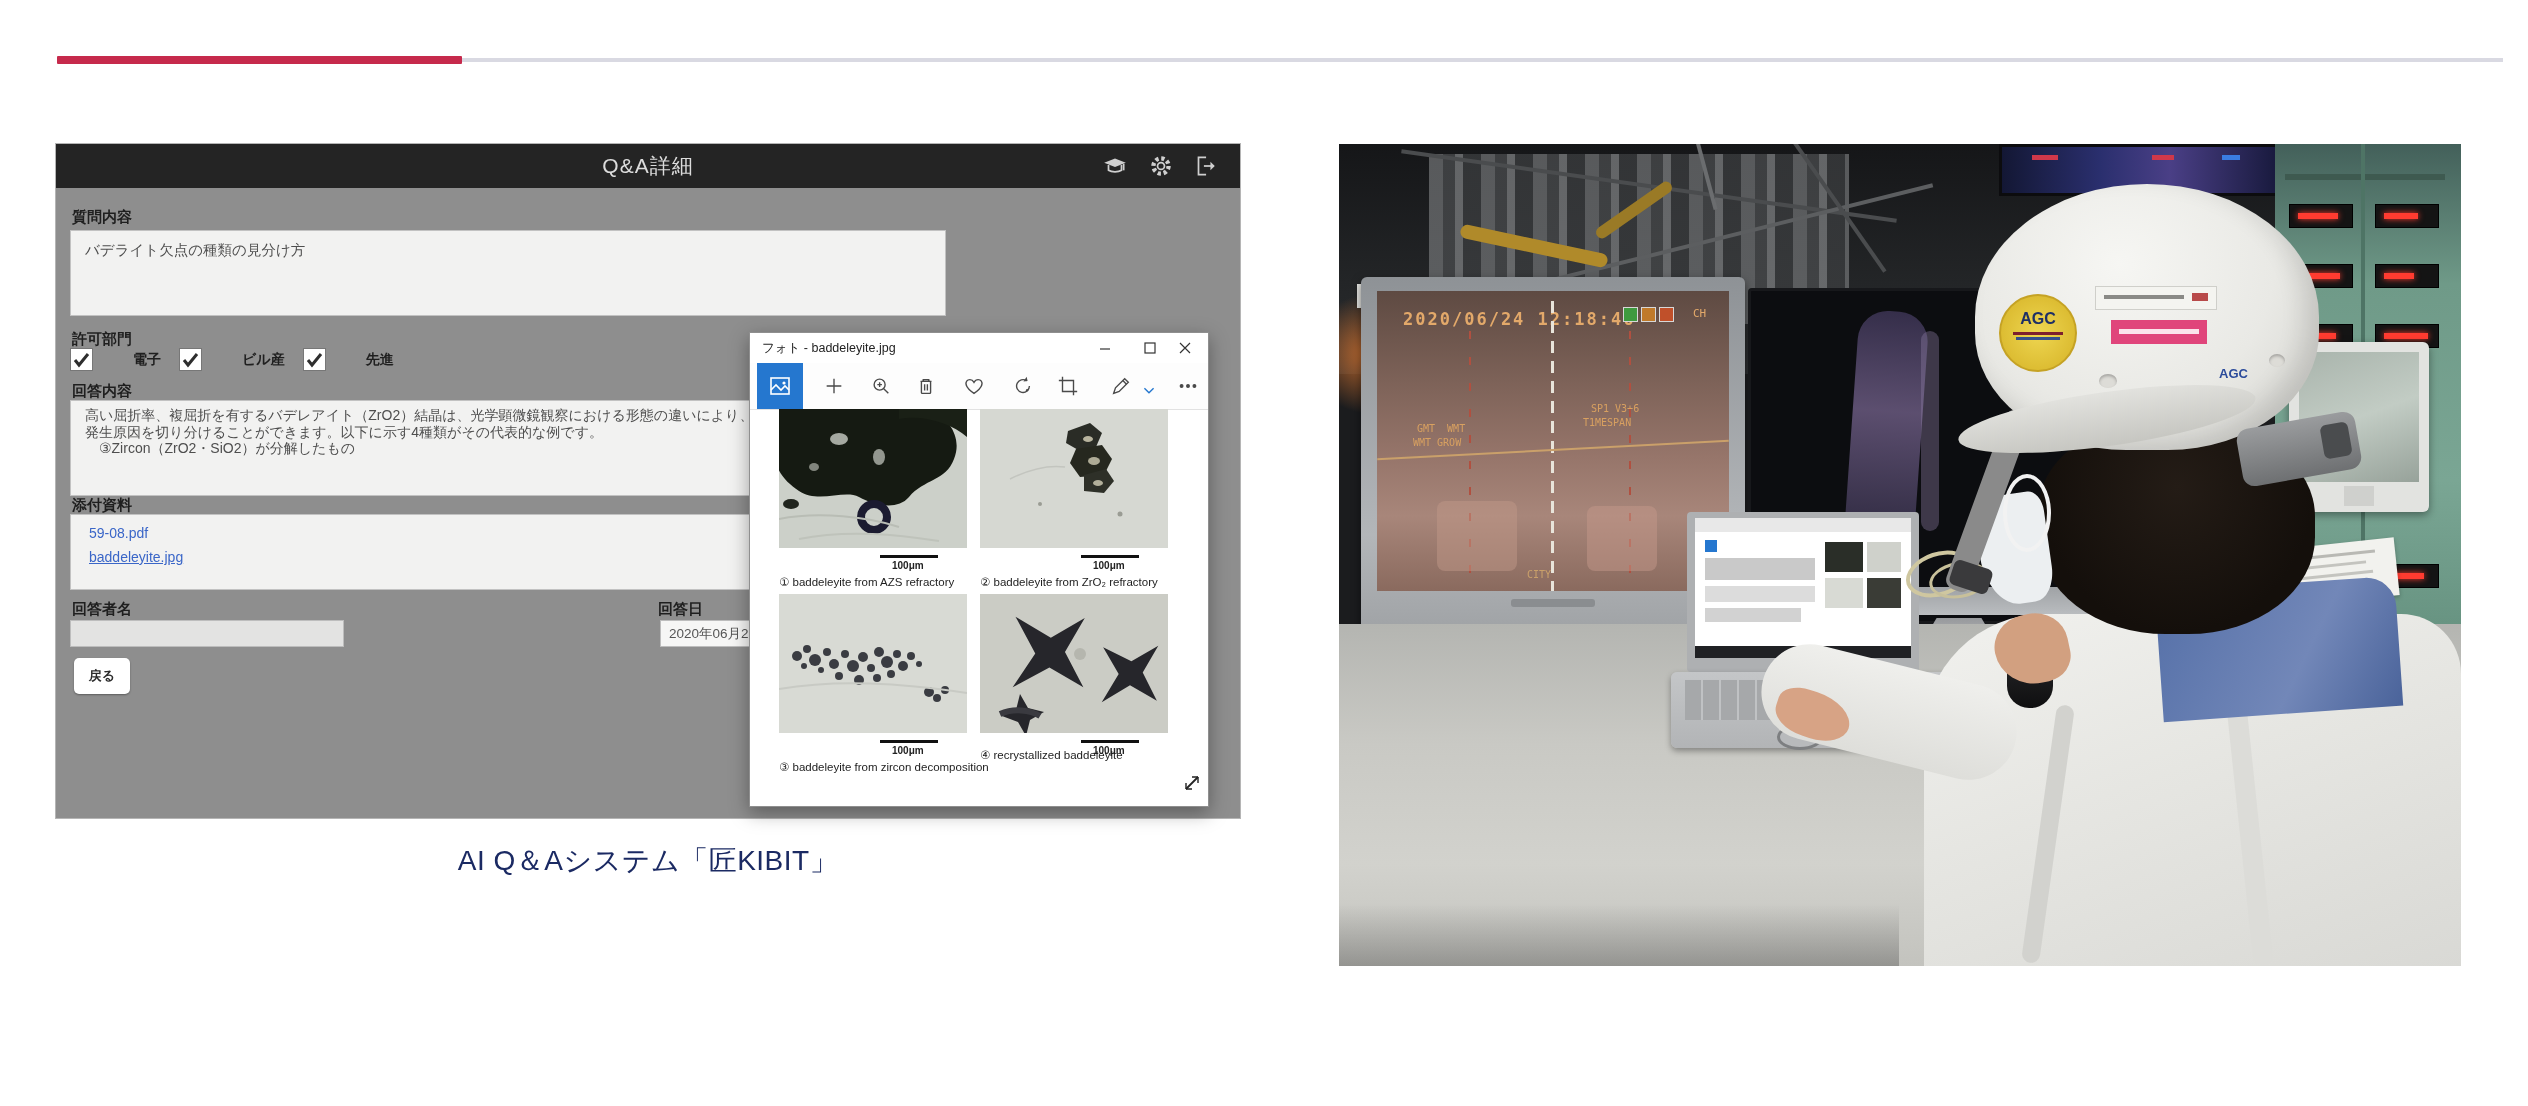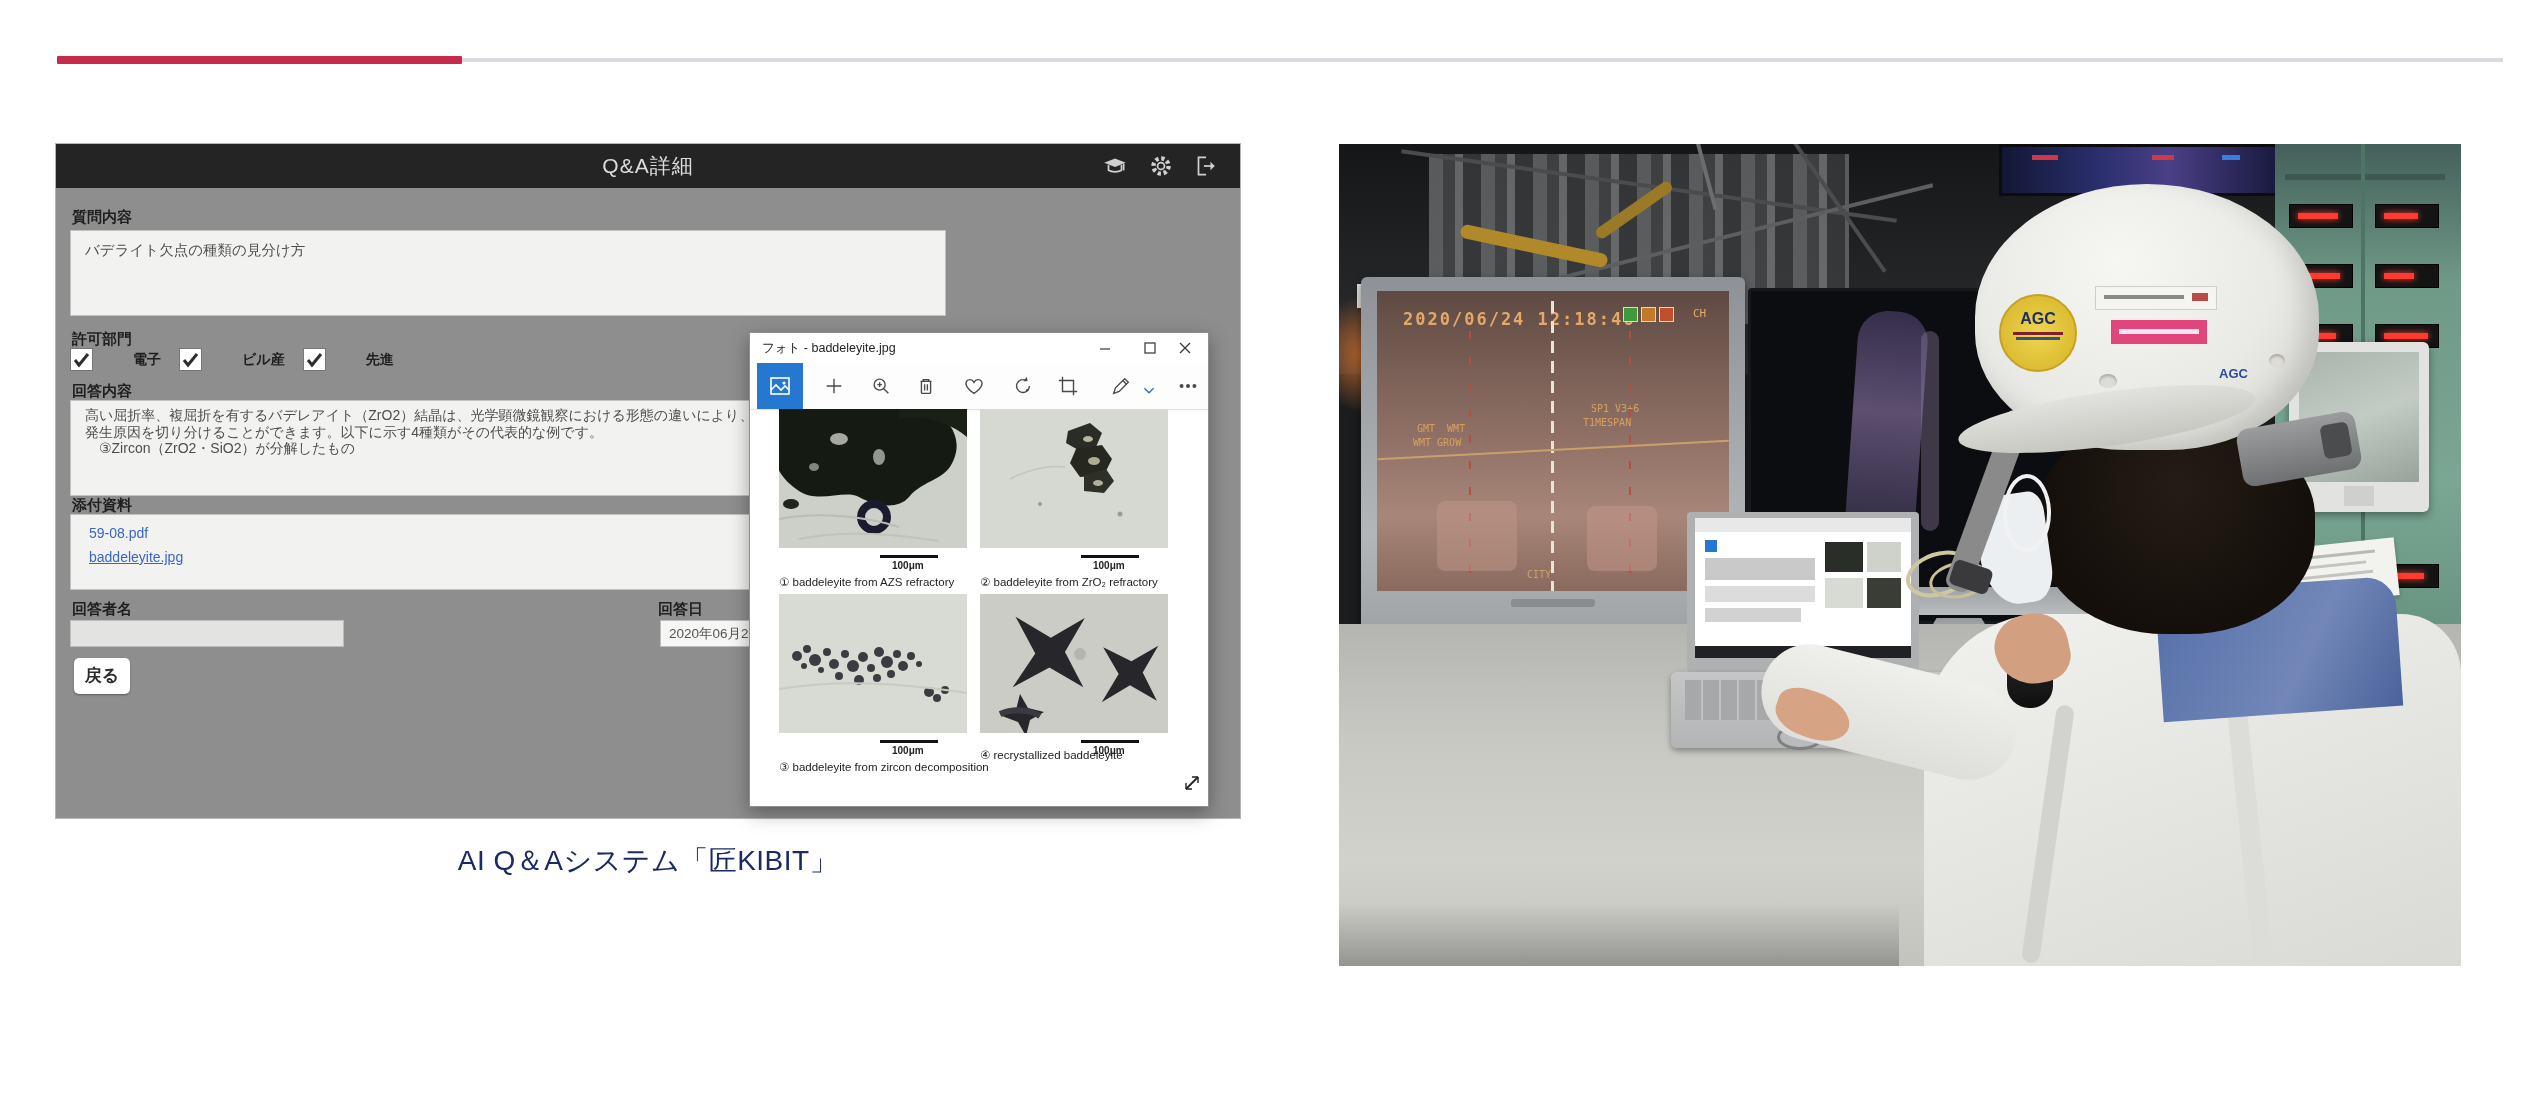--- a/index.html
+++ b/index.html
@@ -26,21 +26,21 @@
   .ans-indent{padding-left:14px;}
   .cbox{width:21px;height:21px;background:#fff;border:1px solid #777;display:inline-block;}
   .cbox svg{width:21px;height:21px;stroke:#2e2e2e;stroke-width:3;fill:none;}
   .cb-label{color:#1f1f1f;font-size:14px;font-weight:bold;margin-left:4px;}
   .cb-item{display:flex;align-items:center;gap:36px;}
   .link{font-size:14px;color:#3a66c8;}
   .link.u{text-decoration:underline;}
   .input-grey{background:#e3e3e2;border:1px solid #bdbdbd;}
   .input-white{background:#f6f6f5;border:1px solid #bdbdbd;color:#555;
                font-size:13.5px;line-height:25px;padding-left:8px;}
-  .back-btn{background:#ffffff;border-radius:5px;color:#2b2b2b;font-size:17px;
+  .back-btn{background:#ffffff;border-radius:5px;color:#2b2b2b;font-size:13px;
             font-weight:bold;text-align:center;line-height:36px;
             box-shadow:0 1px 2px rgba(0,0,0,.35);}
 
   
   .viewer{left:693px;top:188px;width:458px;height:473px;background:#fff;
           border:1px solid #8f8f8f;box-shadow:0 6px 18px rgba(0,0,0,.35);}
   .v-title{left:12px;top:0;height:30px;line-height:30px;font-size:12.5px;color:#222;}
   .v-ctl{top:4px;width:30px;height:22px;}
   .v-ctl svg{width:30px;height:22px;stroke:#333;stroke-width:1.2;fill:none;}
   .v-toolbar{left:0;top:30px;width:458px;height:46px;background:#fdfdfd;

